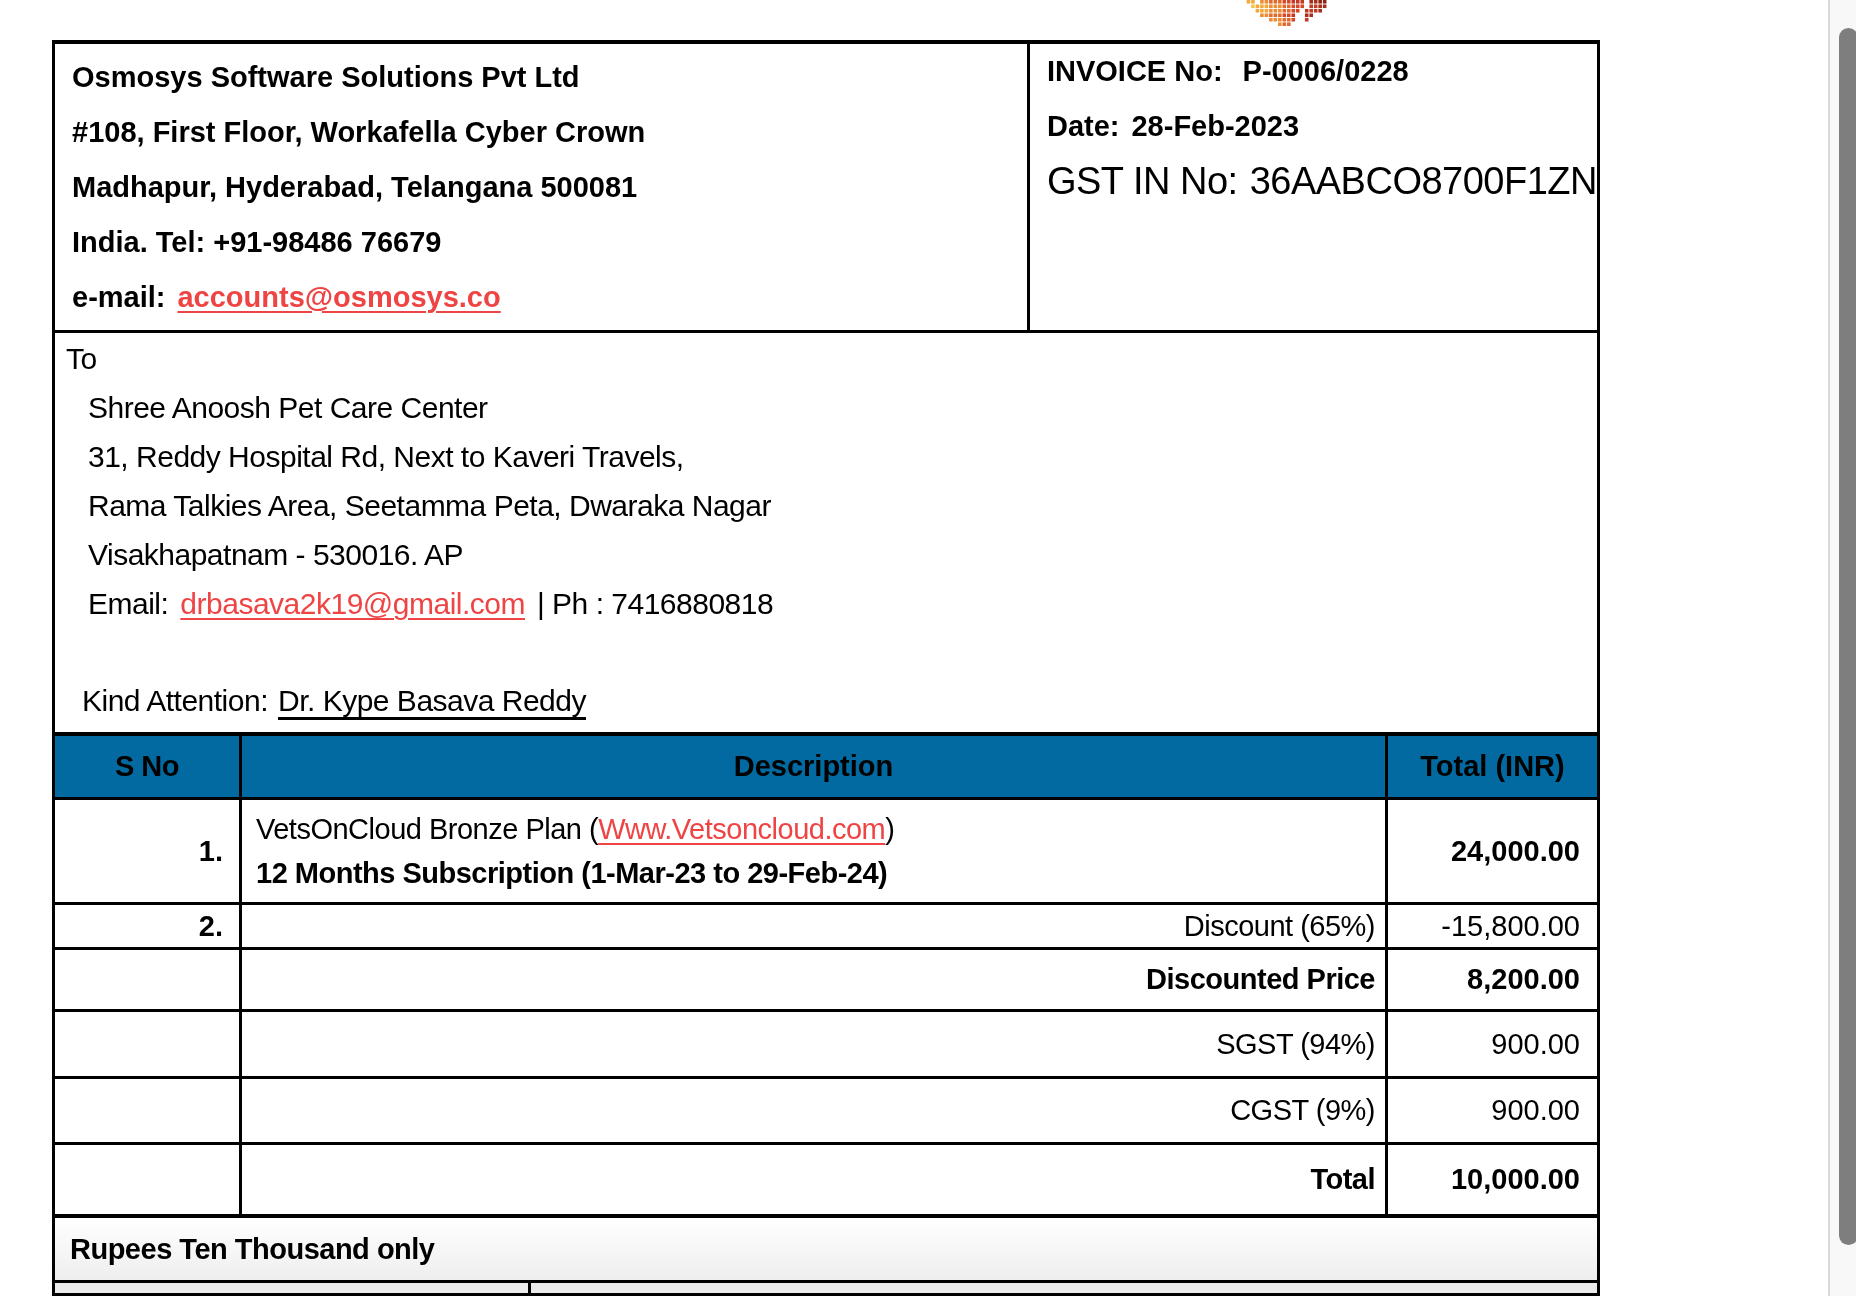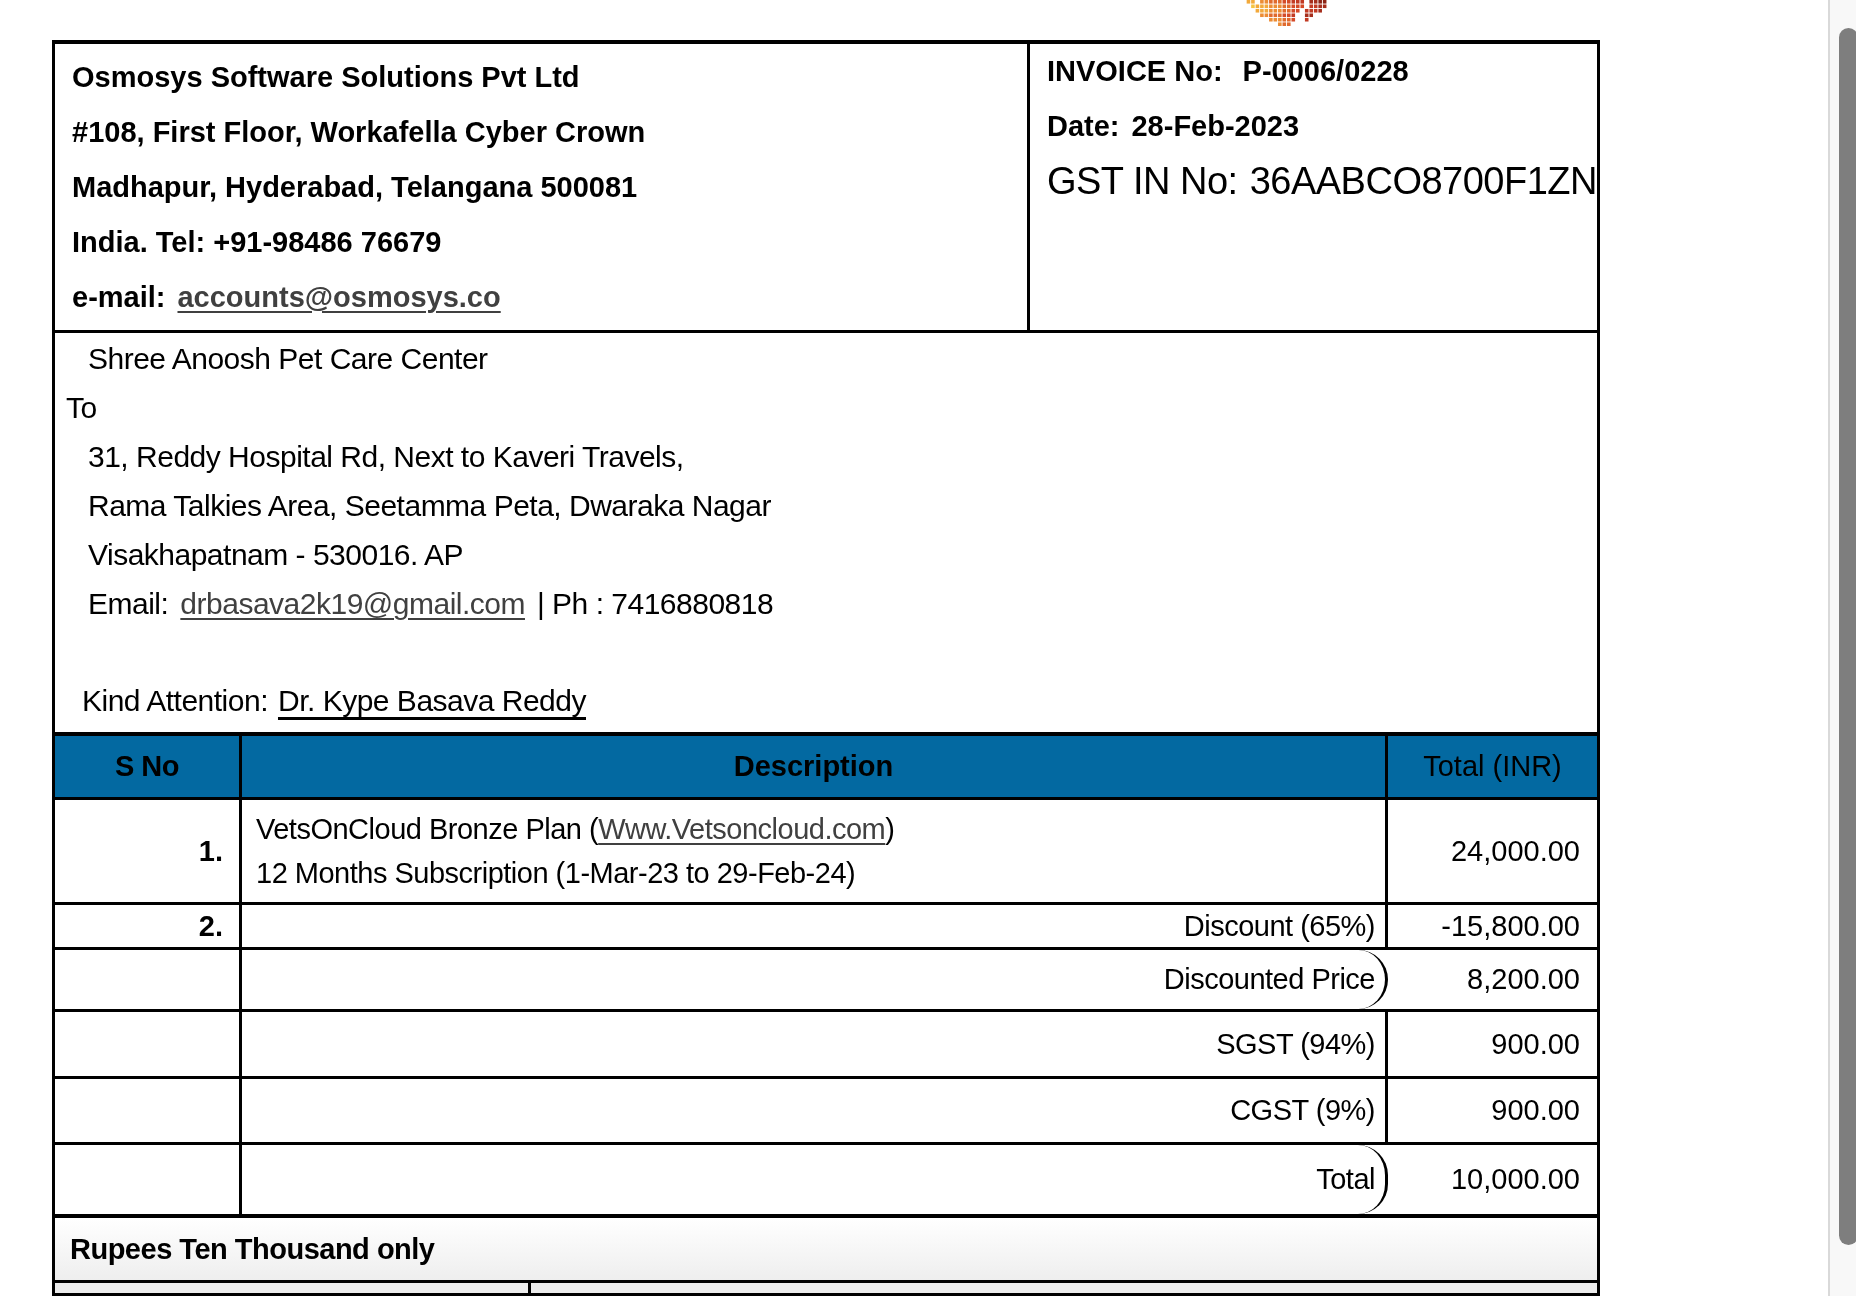--- a/index.html
+++ b/index.html
@@ -42,32 +42,32 @@
   #meta .inv-val{margin-left:20px;}
 
   
   #sec-to{height:403px;border-bottom:4px solid #000;padding-top:1px;font-size:30px;}
   .to-line{line-height:49px;padding-left:33px;white-space:pre;}
   .to-line.first{padding-left:11px;}
   .attn-line{line-height:49px;padding-left:27px;margin-top:48px;white-space:pre;}
   .attn-name{margin-left:10px;text-decoration:underline;text-decoration-thickness:3px;text-underline-offset:6px;}
 
   
-  a{color:#404040;text-decoration:underline;text-decoration-thickness:2px;text-underline-offset:4px;cursor:pointer;}
+  a{color:#ef4444;text-decoration:underline;text-decoration-thickness:2px;text-underline-offset:4px;cursor:pointer;}
   a.bold{font-weight:bold;}
 
   
   .trow{display:flex;border-bottom:3px solid #000;box-sizing:border-box;}
   .c1{width:187px;border-right:3px solid #000;box-sizing:border-box;
       display:flex;align-items:center;justify-content:flex-end;padding-right:16px;}
   .c2{flex:1;border-right:3px solid #000;box-sizing:border-box;}
   .c3{width:209px;display:flex;align-items:center;justify-content:flex-end;
       padding-right:17px;box-sizing:border-box;font-size:29px;}
   .rt{display:flex;align-items:center;justify-content:flex-end;padding-right:10px;}
-  .b{font-weight:normal;border-radius:30px;}
+  .b{font-weight:bold;}
   #r-head{height:64px;background:#0369a1;font-weight:bold;font-size:29px;}
   #r-head .c1,#r-head .c3{justify-content:center;padding-right:0;}
   #r-head .c2{display:flex;align-items:center;justify-content:center;}
   #r-item1{height:105px;}
   #r-item1 .desc{padding:7px 0 0 14px;font-size:29px;}
   #r-item1 .desc div{line-height:44px;white-space:pre;}
   #r-item2{height:45px;}
   #r-disc{height:62px;}
   #r-sgst{height:67px;}
   #r-cgst{height:66px;}
@@ -164,22 +164,22 @@
       <div class="hline"><span>e-mail:</span><a class="bold val" href="#">accounts@osmosys.co</a></div>
     </div>
     <div id="meta">
       <div class="hline"><span>INVOICE No:</span><span class="inv-val">P-0006/0228</span></div>
       <div class="hline"><span>Date:</span><span class="val">28-Feb-2023</span></div>
       <div class="hline reg narrow"><span>GST IN No:</span><span class="val">36AABCO8700F1ZN</span></div>
     </div>
   </div>
 
   <div id="sec-to" class="sec narrow">
+    <div class="to-line first">To</div>
     <div class="to-line">Shree Anoosh Pet Care Center</div>
-    <div class="to-line first">To</div>
     <div class="to-line">31, Reddy Hospital Rd, Next to Kaveri Travels,</div>
     <div class="to-line">Rama Talkies Area, Seetamma Peta, Dwaraka Nagar</div>
     <div class="to-line">Visakhapatnam - 530016. AP</div>
     <div class="to-line"><span>Email:</span><a href="#" style="margin-left:12px">drbasava2k19@gmail.com</a><span style="margin-left:12px">| Ph : 7416880818</span></div>
     <div class="attn-line"><span>Kind Attention:</span><span class="attn-name">Dr. Kype Basava Reddy</span></div>
   </div>
 
   <div class="trow" id="r-head">
     <div class="c1 narrow">S No</div>
     <div class="c2">Description</div>

